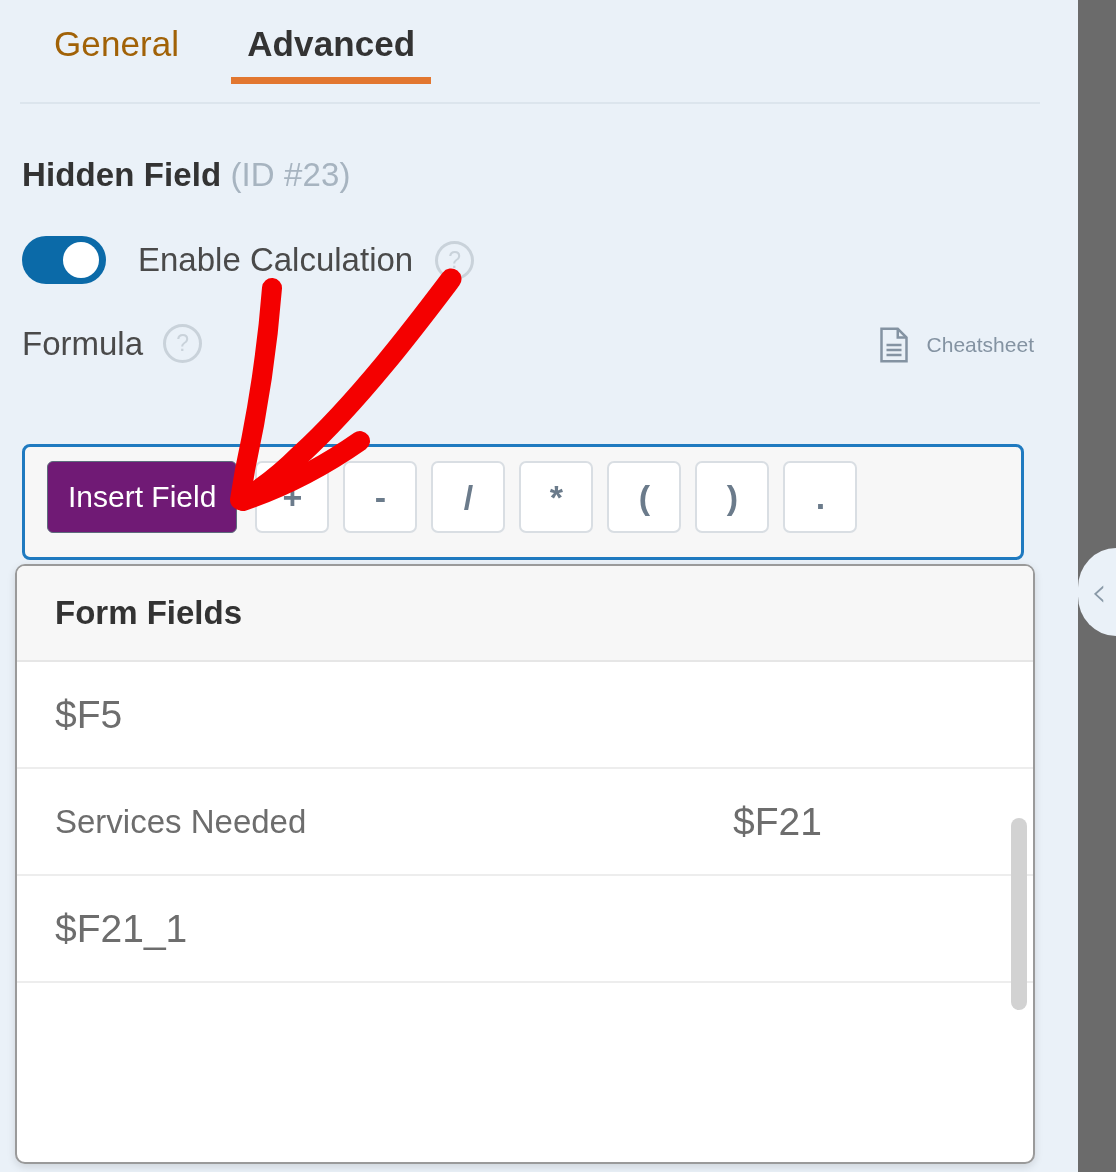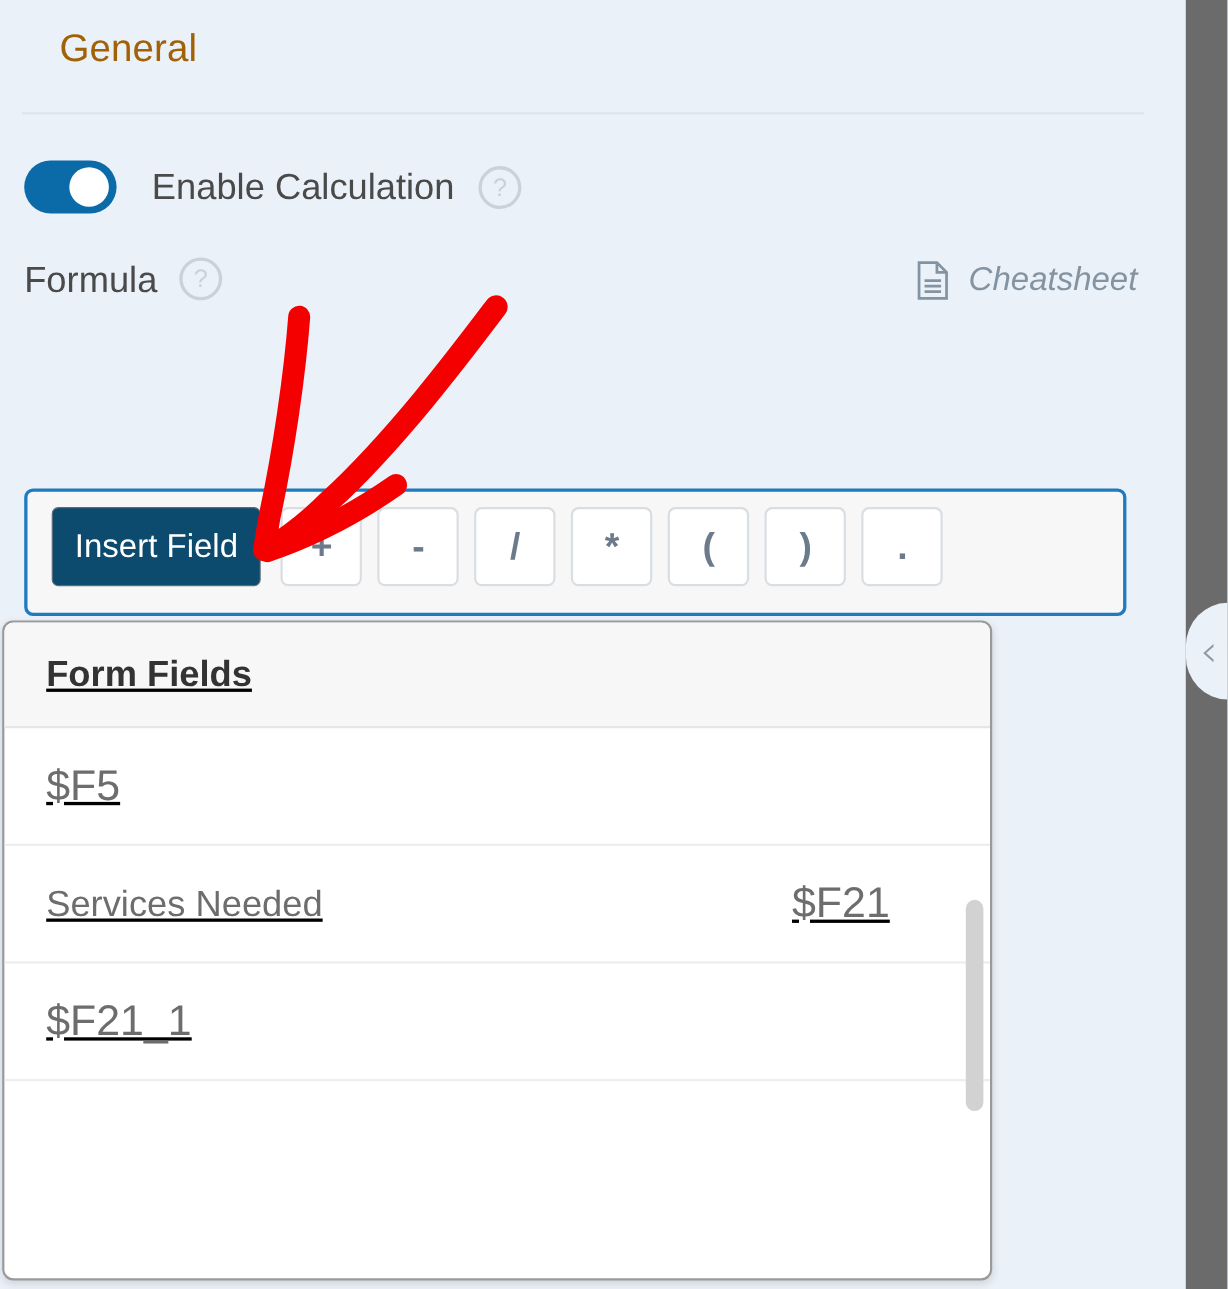--- a/index.html
+++ b/index.html
@@ -163,23 +163,22 @@
     color: #4a4a4a;
   }
   .formula-row .help-icon {
     margin-left: 20px;
   }
   .spacer { flex: 1 1 auto; }
   .cheatsheet {
     display: flex;
     align-items: center;
     color: #8493a2;
-    font-size: 30px;
+    font-size: 21px;
     margin-right: 22px;
-    font-style: italic;
   }
   .doc-icon {
     width: 30px;
     height: 36px;
     margin-right: 18px;
     flex: none;
   }
 
   
   .formula-box {
@@ -194,21 +193,21 @@
     box-sizing: border-box;
     z-index: 5;
   }
   .op-toolbar {
     display: flex;
     align-items: center;
     padding: 14px 0 0 22px;
   }
   .insert-field-btn {
     height: 72px;
-    background: #0c4a6e;
+    background: #701a75;
     border: 1px solid #5d6c7c;
     border-radius: 6px;
     color: #fff;
     font-size: 30px;
     padding: 0 20px;
     display: flex;
     align-items: center;
     box-sizing: border-box;
     margin-right: 18px;
     flex: none;
@@ -226,32 +225,31 @@
     align-items: center;
     justify-content: center;
     margin-right: 14px;
     box-sizing: border-box;
     flex: none;
   }
 
   
   .dropdown {
     position: absolute;
-    left: 2px;
+    left: 15px;
     top: 564px;
-    width: 900px;
+    width: 1020px;
     height: 600px;
     background: #fff;
     border: 2px solid #9a9a9a;
     border-radius: 10px;
     box-sizing: border-box;
     overflow: hidden;
     z-index: 10;
     box-shadow: 0 3px 8px rgba(0,0,0,0.12);
-    text-decoration: underline;
   }
   .dd-header {
     height: 96px;
     background: #f7f7f7;
     border-bottom: 2px solid #e6e6e6;
     display: flex;
     align-items: center;
     padding-left: 38px;
     font-size: 33px;
     font-weight: bold;
@@ -299,23 +297,28 @@
     z-index: 30;
   }
 </style>
 </head>
 <body>
 
 <div class="panel">
 
   <div class="tabs">
     <div class="tab">General</div>
+    <div class="tab active">Advanced</div>
     <div class="tabs-divider"></div>
   </div>
 
+  <div class="field-heading">
+    <span>Hidden Field</span>
+    <span class="fid">(ID #23)</span>
+  </div>
 
   <div class="calc-row">
     <div class="toggle">
       <div class="knob"></div>
     </div>
     <div class="calc-label">Enable Calculation</div>
     <div class="help-icon">?</div>
   </div>
 
   <div class="formula-row">

